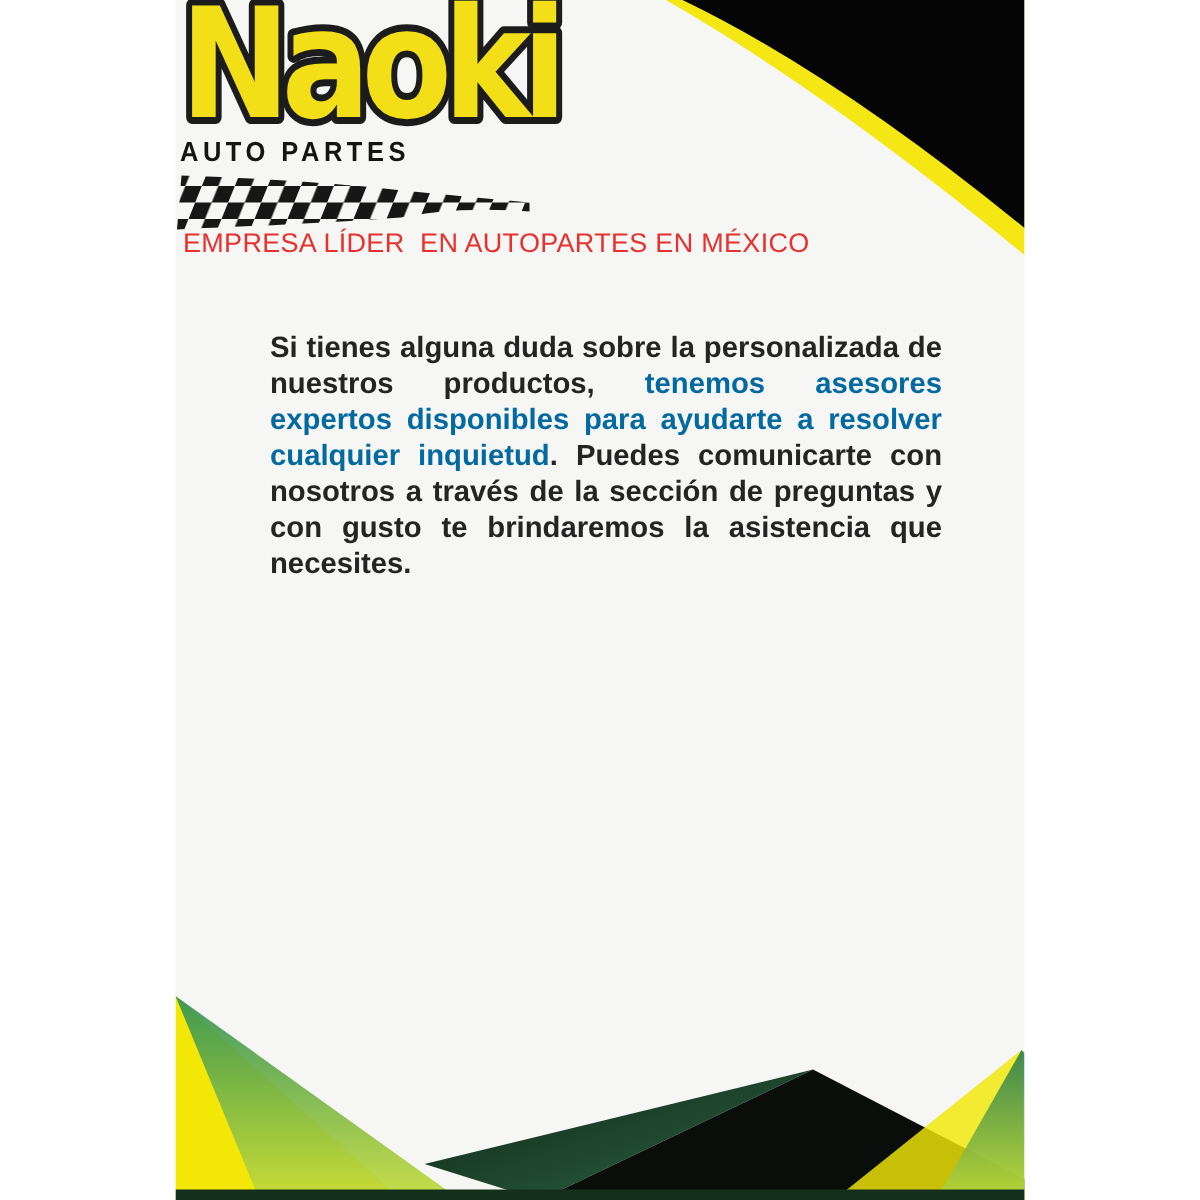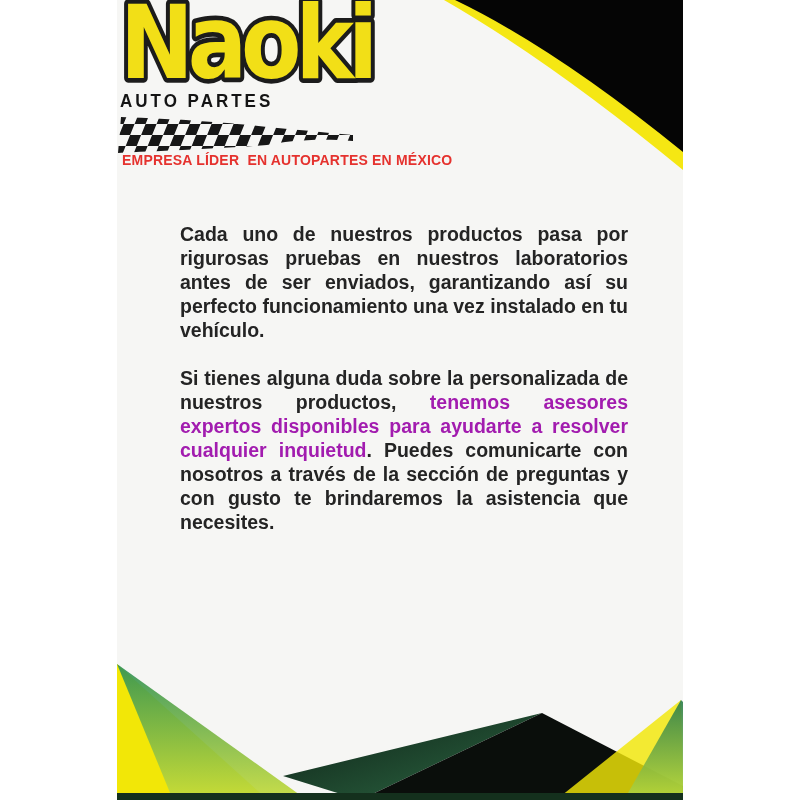--- a/index.html
+++ b/index.html
@@ -9,31 +9,31 @@
   .deco{position:absolute;inset:0;width:566px;height:800px;pointer-events:none;z-index:1;}
   .brand{position:absolute;left:0;top:0;width:360px;z-index:2;}
   .logo-svg{position:absolute;left:0;top:0;width:262px;height:104px;overflow:visible;}
   .logo-svg text{font-family:"DejaVu Sans",sans-serif;font-weight:bold;font-size:88px;
                  letter-spacing:-6px;fill:#f2df17;stroke:#1c1c1c;stroke-width:8px;
                  paint-order:stroke;stroke-linejoin:round;}
   .subtitle{position:absolute;left:3px;top:91px;font-weight:bold;font-size:17px;
             letter-spacing:3px;color:#141414;transform:scaleY(1.08);transform-origin:left top;
             white-space:nowrap;}
   .flag-svg{position:absolute;left:0px;top:113px;width:240px;height:46px;}
-  .tagline{position:absolute;left:5px;top:152px;font-weight:bold;font-size:14px;
+  .tagline{position:absolute;left:5px;top:152px;font-weight:normal;font-size:18px;
            color:#e5322e;letter-spacing:0.2px;white-space:pre;}
   .text-col{position:absolute;left:63px;top:196px;width:448px;z-index:2;}
   .text-col h1{margin:0;font-size:32px;line-height:36px;font-weight:bold;color:#ea4540;
                letter-spacing:0.5px;}
   .text-col p{margin:0;font-size:19.5px;line-height:24px;font-weight:bold;color:#242424;
               text-align:justify;}
   .p1{margin-top:26px !important;}
   .p2{margin-top:24px !important;}
   .p3{margin-top:22px !important;}
-  .hl{color:#a21caf;}
+  .hl{color:#0369a1;}
 </style>
 </head>
 <body>
 
 <div class="canvas">
   <div class="flyer">
 
     <svg class="deco" viewBox="0 0 566 800" aria-hidden="true">
       <defs>
         <linearGradient id="gradL" x1="0" y1="0" x2="0" y2="1">
@@ -76,18 +76,17 @@
             <rect x="0" y="0" width="11" height="11" fill="#171717"></rect>
             <rect x="11" y="11" width="11" height="11" fill="#171717"></rect>
           </pattern>
         </defs>
         <path d="M4,4 C60,6 100,9 133,12 C170,16 205,19 236,22 L236,28 C200,25 170,28 150,32 C100,36 40,38 1,40 Z" fill="url(#checks)" stroke="none"></path>
       </svg>
       <div class="tagline">EMPRESA LÍDER  EN AUTOPARTES EN MÉXICO</div>
     </div>
 
     <div class="text-col">
-      <p class="p1">Cada uno de nuestros productos pasa por rigurosas pruebas en nuestros laboratorios antes de ser enviados, garantizando así su perfecto funcionamiento una vez instalado en tu vehículo.</p>
       <p class="p2"><span>Si tienes alguna duda sobre la personalizada de nuestros productos, </span><span class="hl">tenemos asesores expertos disponibles para ayudarte a resolver cualquier inquietud</span><span>. Puedes comunicarte con nosotros a través de la sección de preguntas y con gusto te brindaremos la asistencia que necesites.</span></p>
     </div>
 
   </div>
 </div>
 
 </body></html>

